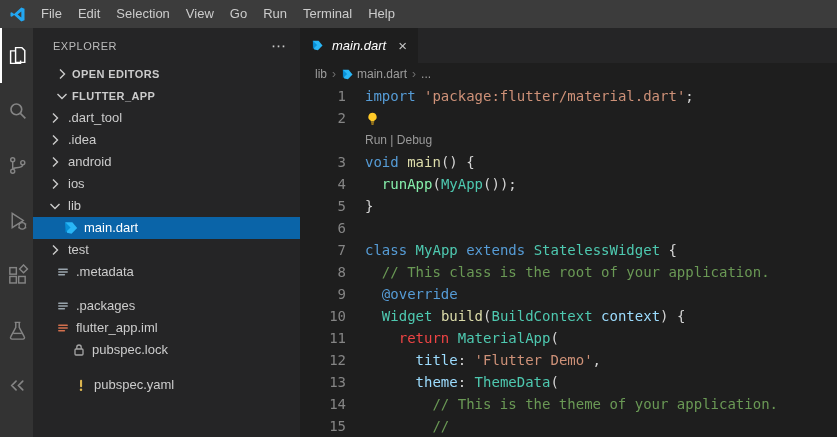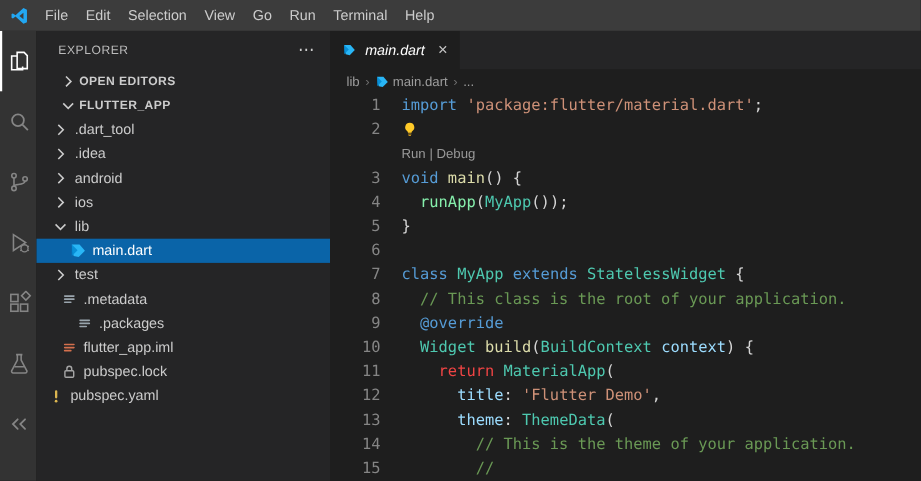--- a/index.html
+++ b/index.html
@@ -228,52 +228,52 @@
       <div class="tree-row" style="padding-left: 22px;">
         <span class="ti-wrap">
           <svg viewBox="0 0 16 16">
             <g stroke="#9aa5ad" stroke-width="1.5" stroke-linecap="round">
               <path d="M3.8 5.2h8.4M3.8 8h8.4M3.8 10.8h5.6"></path>
             </g>
           </svg>
         </span>
         <span class="tree-label">.metadata</span>
       </div>
-      <div class="tree-row" style="padding-left: 36px;">
+      <div class="tree-row" style="padding-left: 22px; margin-top: 12px;">
         <span class="ti-wrap">
           <svg viewBox="0 0 16 16">
             <g stroke="#9aa5ad" stroke-width="1.5" stroke-linecap="round">
               <path d="M3.8 5.2h8.4M3.8 8h8.4M3.8 10.8h5.6"></path>
             </g>
           </svg>
         </span>
         <span class="tree-label">.packages</span>
       </div>
       <div class="tree-row" style="padding-left: 22px;">
         <span class="ti-wrap">
           <svg viewBox="0 0 16 16">
             <g stroke="#d4704d" stroke-width="1.5" stroke-linecap="round">
               <path d="M3.8 5.2h8.4M3.8 8h8.4M3.8 10.8h5.6"></path>
             </g>
           </svg>
         </span>
         <span class="tree-label">flutter_app.iml</span>
       </div>
-      <div class="tree-row" style="padding-left: 22px;">
+      <div class="tree-row" style="padding-left: 38px;">
         <span class="ti-wrap">
           <svg viewBox="0 0 16 16">
             <g fill="none" stroke="#a5a5a5" stroke-width="1.3">
               <rect x="4" y="7" width="8" height="6" rx="1"></rect>
               <path d="M5.8 7V5.2a2.2 2.2 0 0 1 4.4 0V7"></path>
             </g>
           </svg>
         </span>
         <span class="tree-label">pubspec.lock</span>
       </div>
-      <div class="tree-row" style="padding-left: 10px;">
+      <div class="tree-row" style="padding-left: 40px; margin-top: 13px;">
         <span class="ti-wrap">
           <svg viewBox="0 0 16 16">
             <g fill="#dcb650">
               <rect x="7" y="2.8" width="2.1" height="7.4" rx="1"></rect>
               <circle cx="8" cy="12.7" r="1.25"></circle>
             </g>
           </svg>
         </span>
         <span class="tree-label">pubspec.yaml</span>
       </div>

